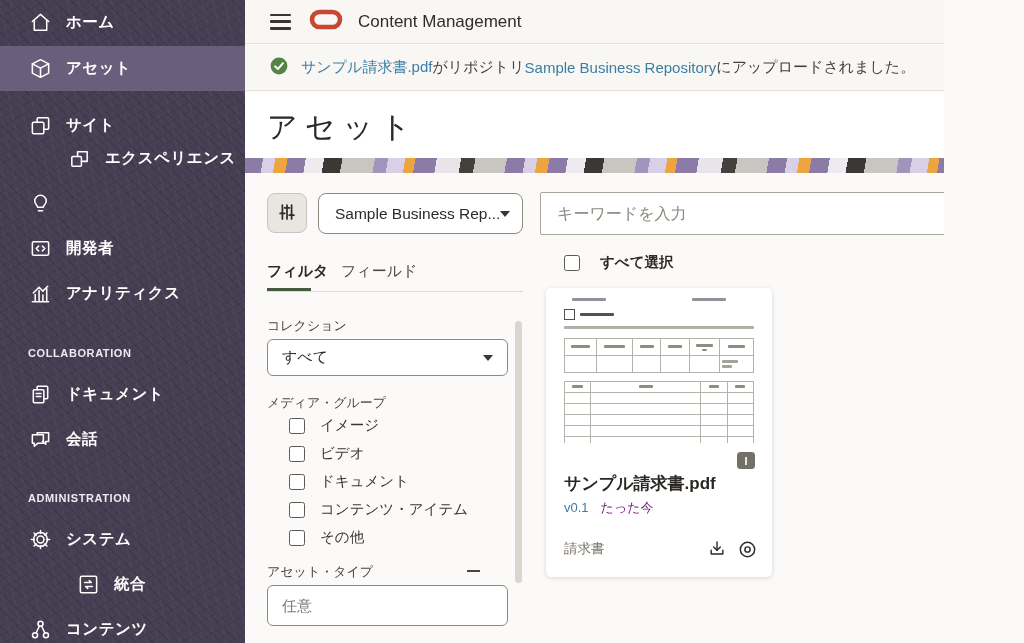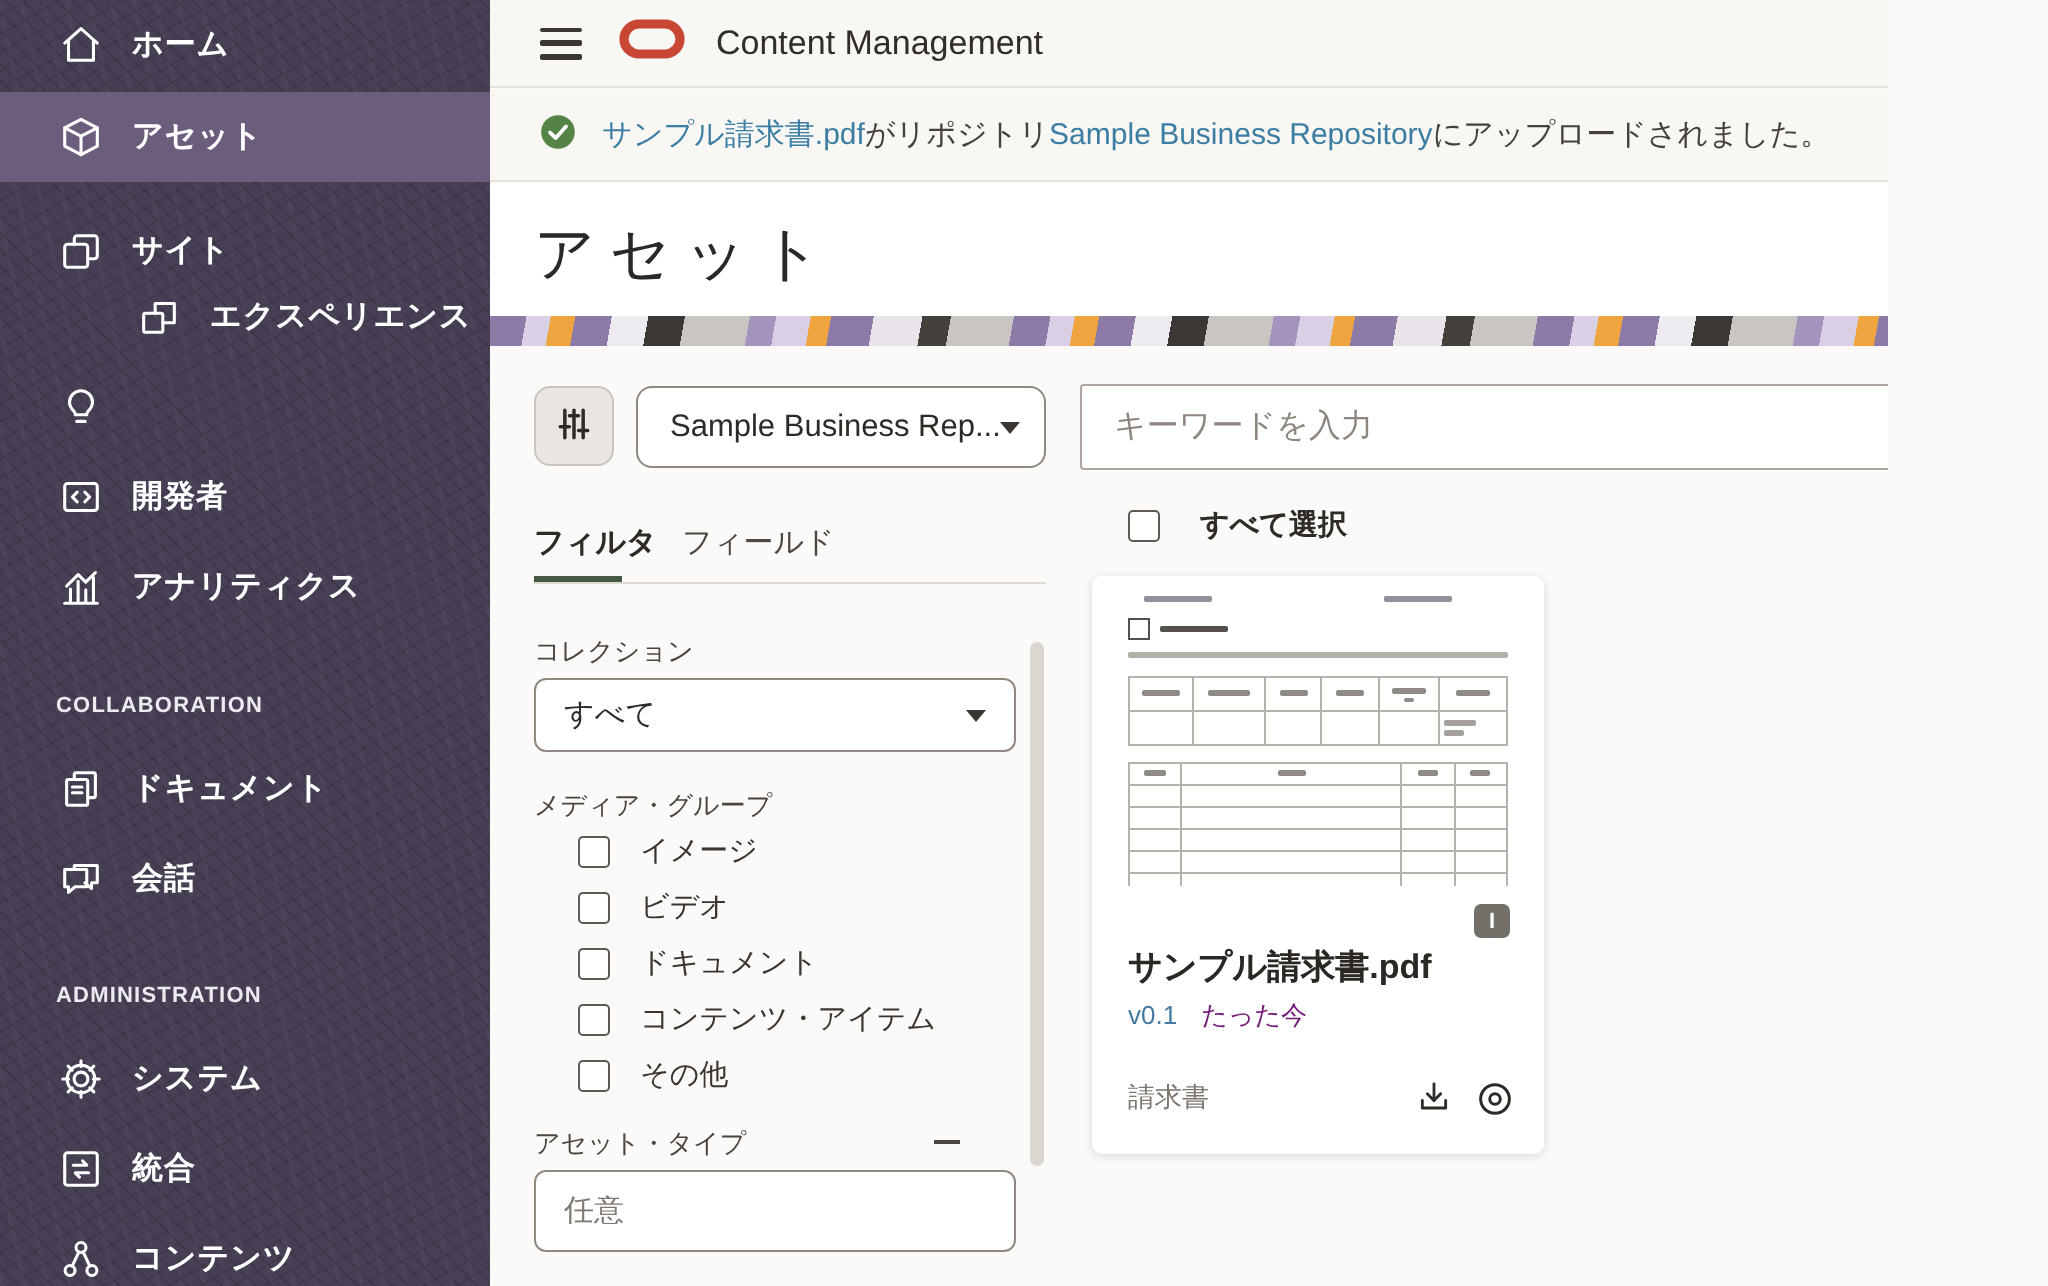--- a/index.html
+++ b/index.html
@@ -214,21 +214,21 @@
     <span class="nicon">
       <svg width="23" height="23" viewBox="0 0 24 24">
           <circle cx="12" cy="12" r="3.6"></circle>
           <path d="M12 2.5 v3 M12 18.5 v3 M2.5 12 h3 M18.5 12 h3 M5.3 5.3 l2.1 2.1 M16.6 16.6 l2.1 2.1 M18.7 5.3 l-2.1 2.1 M7.4 16.6 l-2.1 2.1"></path>
           <circle cx="12" cy="12" r="7.2"></circle>
         </svg>
     </span>
     <span class="nlabel">システム</span>
   </div>
 
-  <div class="nav-item" style="top:562px;">
+  <div class="nav-item" style="top:562px;padding-left:48px;">
     <span class="nicon">
       <svg width="23" height="23" viewBox="0 0 24 24">
           <rect x="3.5" y="3.5" width="17" height="17" rx="1.5"></rect>
           <path d="M8 10 h7 l-2.2 -2.2"></path>
           <path d="M16 14 h-7 l2.2 2.2"></path>
         </svg>
     </span>
     <span class="nlabel">統合</span>
   </div>
 

